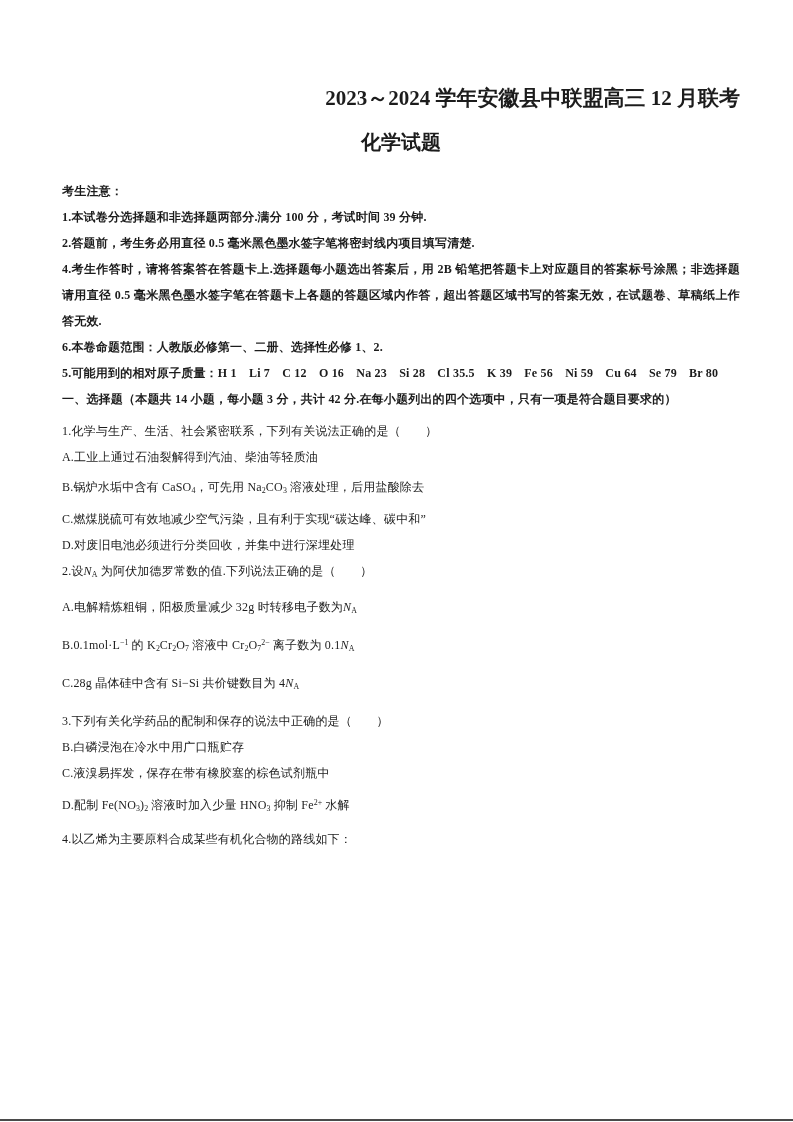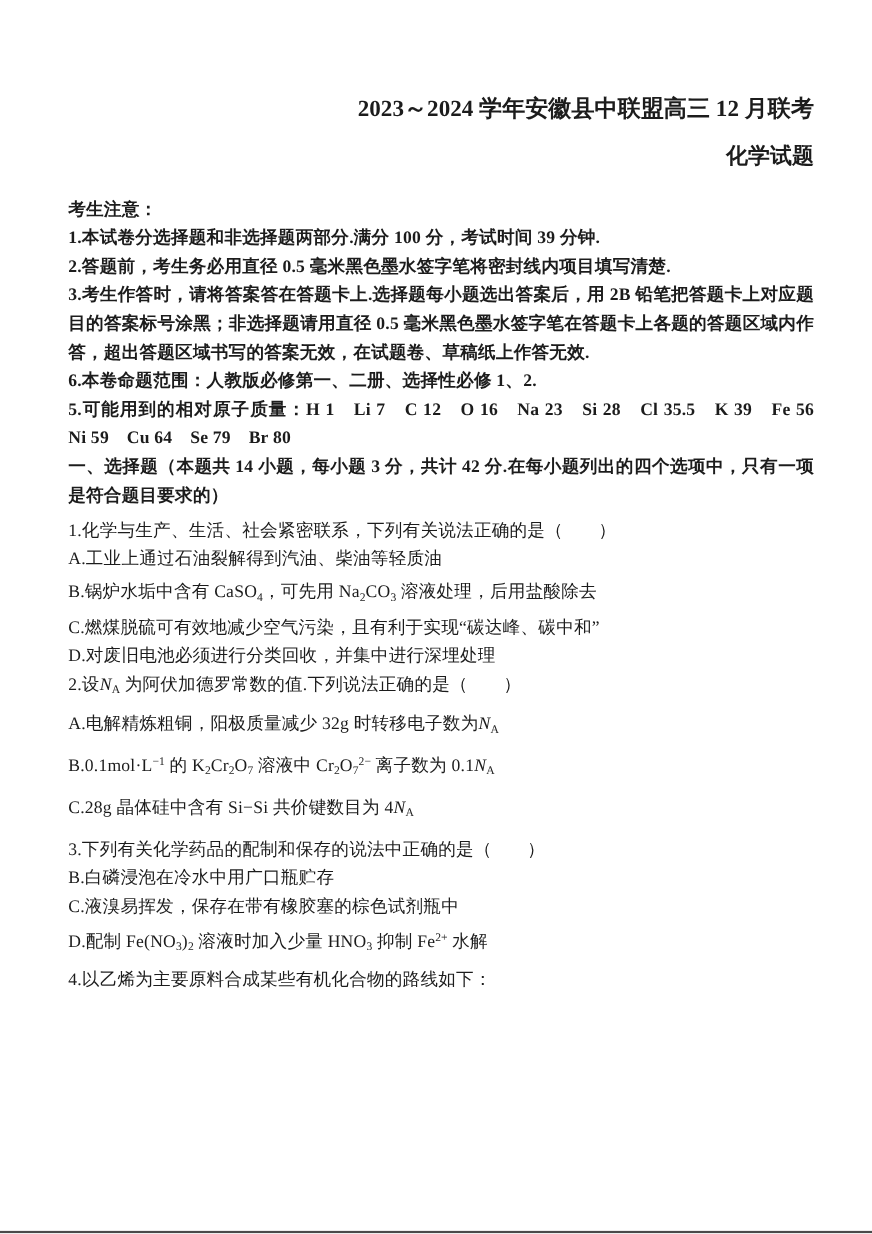--- a/index.html
+++ b/index.html
@@ -7,25 +7,25 @@
   body {
     width:793px; height:1122px; background:var(--bg); color:var(--ink);
     font-family:"Liberation Serif","DejaVu Serif",serif;
     position:relative; overflow:hidden; box-sizing:border-box;
   }
   .sheet { padding:84px 53px 0 62px; }
   .title {
     text-align:right; font-weight:bold; font-size:21px; line-height:28px;
   }
   .subtitle {
-    text-align:right; font-weight:bold; font-size:20px; line-height:26px;
+    text-align:center; font-weight:bold; font-size:20px; line-height:26px;
     margin-top:17px;
   }
   .line {
-    font-size:16px; line-height:26px; text-align:justify;
+    font-size:12px; line-height:26px; text-align:justify;
     letter-spacing:0.2px;
   }
   .bold { font-weight:bold; }
   .notice-heading { margin-top:23px; }
   .mt-4 { margin-top:4px; }
   .mt-6 { margin-top:6px; }
   .mt-8 { margin-top:8px; }
   .mt-10 { margin-top:10px; }
   .mt-12 { margin-top:12px; }
   .mt-15 { margin-top:15px; }
@@ -42,21 +42,21 @@
 <body>
 
 <div class="sheet">
 
   <div class="title">2023～2024 学年安徽县中联盟高三 12 月联考</div>
   <div class="subtitle">化学试题</div>
 
   <div class="line bold notice-heading">考生注意：</div>
   <div class="line bold">1.本试卷分选择题和非选择题两部分.满分 100 分，考试时间 39 分钟.</div>
   <div class="line bold">2.答题前，考生务必用直径 0.5 毫米黑色墨水签字笔将密封线内项目填写清楚.</div>
-  <div class="line bold">3.考生作答时，请将答案答在答题卡上.选择题每小题选出答案后，用 2B 铅笔把答题卡上对应题目的答案标号涂黑；非选择题请用直径 0.5 毫米黑色墨水签字笔在答题卡上各题的答题区域内作答，超出答题区域书写的答案无效，在试题卷、草稿纸上作答无效.</div>
+  <div class="line bold">4.考生作答时，请将答案答在答题卡上.选择题每小题选出答案后，用 2B 铅笔把答题卡上对应题目的答案标号涂黑；非选择题请用直径 0.5 毫米黑色墨水签字笔在答题卡上各题的答题区域内作答，超出答题区域书写的答案无效，在试题卷、草稿纸上作答无效.</div>
   <div class="line bold">6.本卷命题范围：人教版必修第一、二册、选择性必修 1、2.</div>
   <div class="line bold">5.可能用到的相对原子质量：H 1　Li 7　C 12　O 16　Na 23　Si 28　Cl 35.5　K 39　Fe 56　Ni 59　Cu 64　Se 79　Br 80</div>
 
   <div class="line bold">一、选择题（本题共 14 小题，每小题 3 分，共计 42 分.在每小题列出的四个选项中，只有一项是符合题目要求的）</div>
 
   <div class="line mt-6">1.化学与生产、生活、社会紧密联系，下列有关说法正确的是（　　）</div>
   <div class="line">A.工业上通过石油裂解得到汽油、柴油等轻质油</div>
   <div class="line mt-4">B.锅炉水垢中含有 CaSO<sub>4</sub>，可先用 Na<sub>2</sub>CO<sub>3</sub> 溶液处理，后用盐酸除去</div>
   <div class="line mt-6">C.燃煤脱硫可有效地减少空气污染，且有利于实现“碳达峰、碳中和”</div>
   <div class="line">D.对废旧电池必须进行分类回收，并集中进行深埋处理</div>

